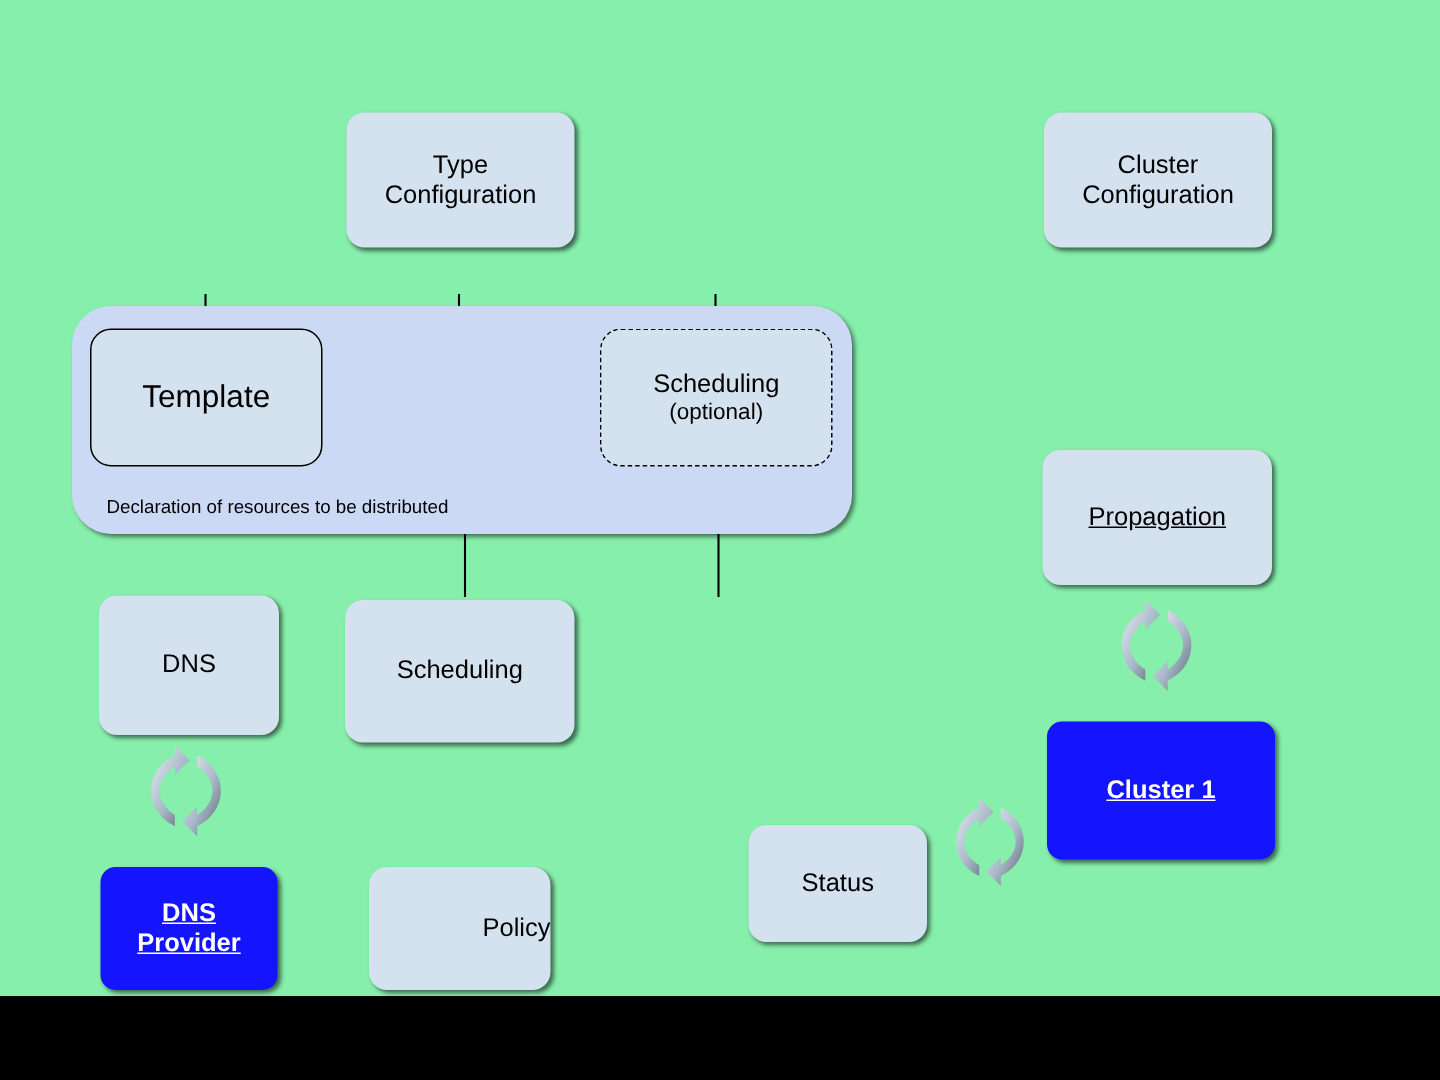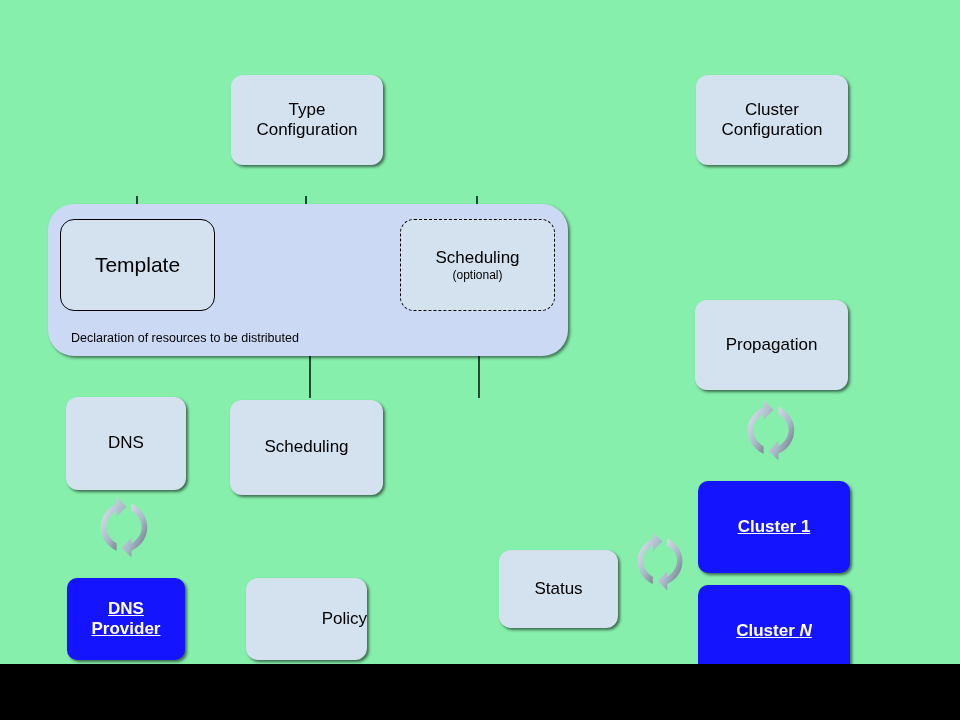--- a/index.html
+++ b/index.html
@@ -20,21 +20,21 @@
     box-sizing: border-box;
     display: flex;
     align-items: center;
     justify-content: center;
     text-align: center;
     line-height: 1.18;
     color: #000000;
     border-radius: 12px;
   }
   .node .lbl { display: block; }
-  .node .sub { display: block; font-size: 12px; }
+  .node .sub { display: block; font-size: 15px; }
 
   .lightbox {
     background: #d4e2f0;
     box-shadow: 2px 2px 3px rgba(0,0,0,0.55);
     font-size: 17px;
   }
   .plainbox {
     background: #d4e2f0;
     border: 1.4px solid #000000;
     border-radius: 14px;
@@ -173,29 +173,26 @@
     <span>
       <span class="lbl">DNS</span>
       <span class="lbl">Provider</span>
     </span>
   </div>
 
   <div class="node lightbox" style="left:246px; top:578px; width:121px; height:82px;justify-content:flex-end;">
     <span class="lbl">Policy</span>
   </div>
 
-  <div class="node lightbox" style="left:695px; top:300px; width:153px; height:90px;">
+  <div class="node lightbox" style="left:695px; top:300px; width:153px; height:90px;text-decoration:underline;">
     <span class="lbl">Propagation</span>
   </div>
 
   <div class="node lightbox" style="left:499px; top:550px; width:119px; height:78px;">
     <span class="lbl">Status</span>
   </div>
 
   <div class="node bluebox" style="left:698px; top:481px; width:152px; height:92px;">
     <span class="lbl">Cluster 1</span>
   </div>
 
-  <div class="node bluebox" style="left:698px; top:585px; width:152px; height:93px;">
-    <span class="lbl"><span>Cluster </span><i>N</i></span>
-  </div>
 
 </div>
 
 </body></html>

